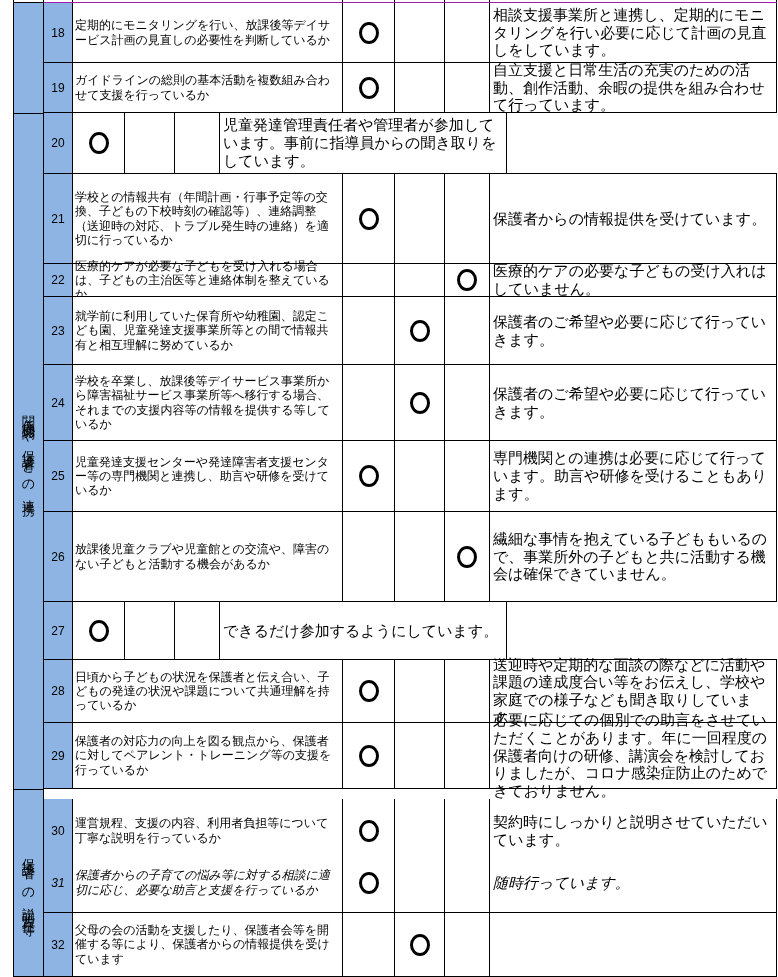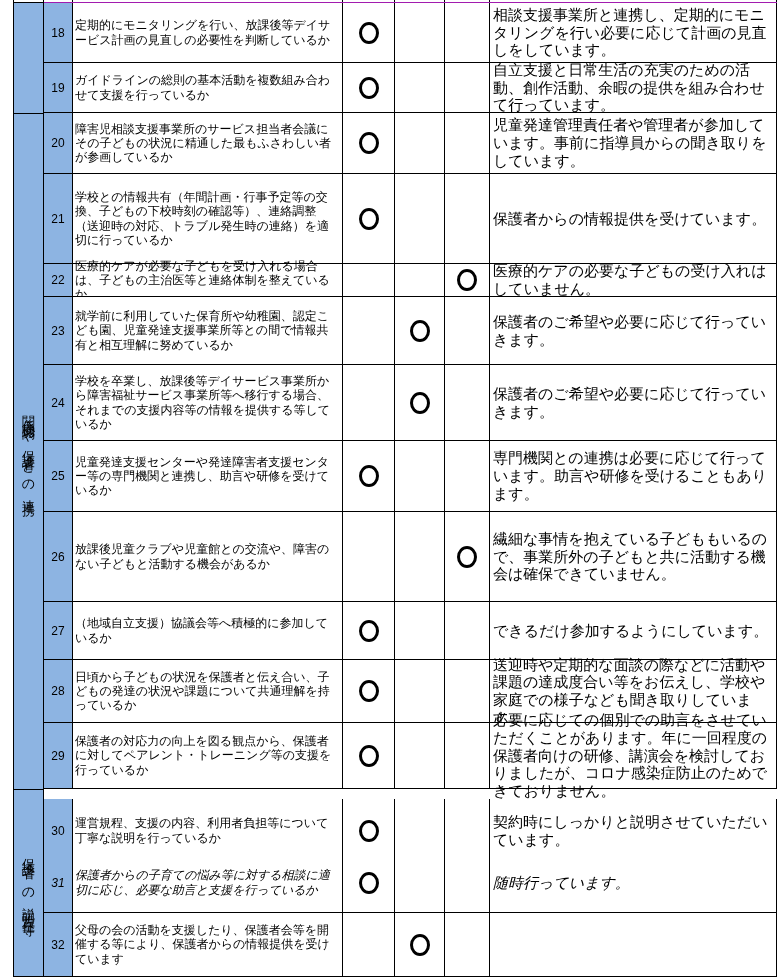--- a/index.html
+++ b/index.html
@@ -84,21 +84,20 @@
         <div class="c-q">ガイドラインの総則の基本活動を複数組み合わせて支援を行っているか</div>
         <div class="c-a">
           <div class="mark"></div>
         </div>
         <div class="c-b"></div>
         <div class="c-c"></div>
         <div class="c-com">自立支援と日常生活の充実のための活動、創作活動、余暇の提供を組み合わせて行っています。</div>
       </div>
       <div class="row" style="top: 113px; height: 61px;">
         <div class="c-num">20</div>
-        <div class="c-q">障害児相談支援事業所のサービス担当者会議にその子どもの状況に精通した最もふさわしい者が参画しているか</div>
         <div class="c-a">
           <div class="mark"></div>
         </div>
         <div class="c-b"></div>
         <div class="c-c"></div>
         <div class="c-com">児童発達管理責任者や管理者が参加しています。事前に指導員からの聞き取りをしています。</div>
       </div>
       <div class="row" style="top: 174px; height: 90px;">
         <div class="c-num">21</div>
         <div class="c-q">学校との情報共有（年間計画・行事予定等の交換、子どもの下校時刻の確認等）、連絡調整（送迎時の対応、トラブル発生時の連絡）を適切に行っているか</div>
@@ -154,21 +153,20 @@
         <div class="c-q">放課後児童クラブや児童館との交流や、障害のない子どもと活動する機会があるか</div>
         <div class="c-a"></div>
         <div class="c-b"></div>
         <div class="c-c">
           <div class="mark"></div>
         </div>
         <div class="c-com">繊細な事情を抱えている子どももいるので、事業所外の子どもと共に活動する機会は確保できていません。</div>
       </div>
       <div class="row" style="top: 602px; height: 58px;">
         <div class="c-num">27</div>
-        <div class="c-q">（地域自立支援）協議会等へ積極的に参加しているか</div>
         <div class="c-a">
           <div class="mark"></div>
         </div>
         <div class="c-b"></div>
         <div class="c-c"></div>
         <div class="c-com">できるだけ参加するようにしています。</div>
       </div>
       <div class="row" style="top: 660px; height: 63px;">
         <div class="c-num">28</div>
         <div class="c-q">日頃から子どもの状況を保護者と伝え合い、子どもの発達の状況や課題について共通理解を持っているか</div>

